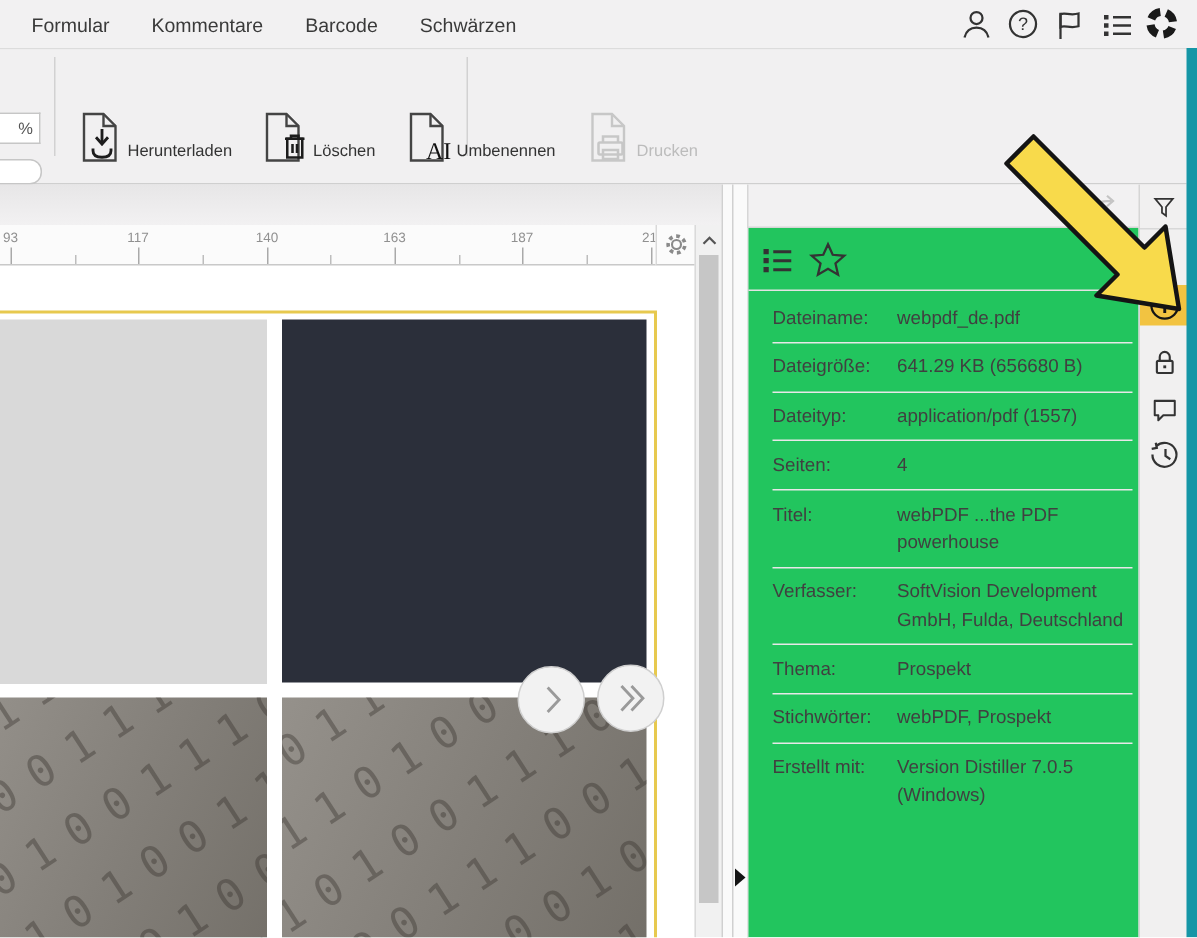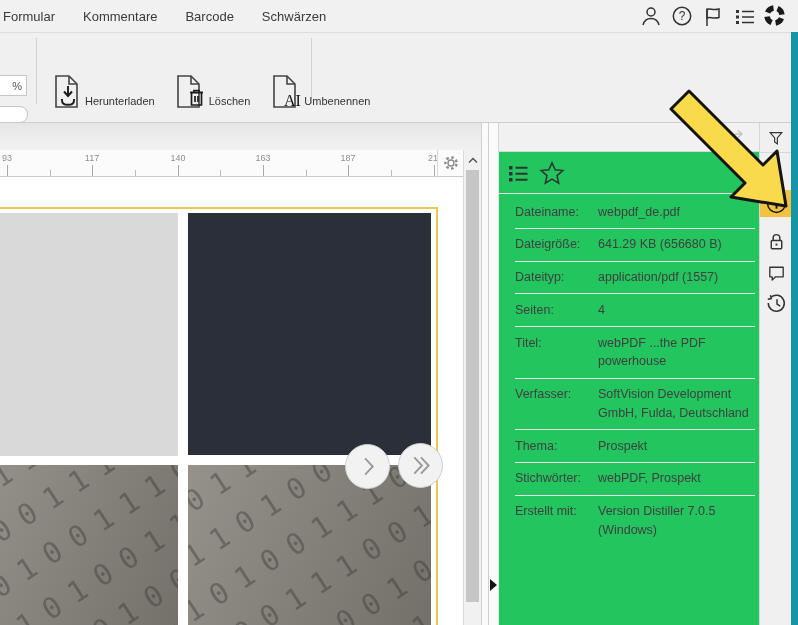--- a/index.html
+++ b/index.html
@@ -3,21 +3,21 @@
 <meta charset="utf-8">
 <style>
   html,body{margin:0;padding:0;}
   .screen{position:relative;width:798px;height:625px;overflow:hidden;background:#ffffff;
           font-family:"Liberation Sans",sans-serif;color:#3c3c3c;}
   .abs{position:absolute;}
 
   
   .tabbar{left:0;top:0;width:798px;height:32px;background:#f2f1f2;border-bottom:1px solid #dcdcdc;
           display:flex;align-items:center;}
-  .tabs{display:flex;gap:28px;padding-left:3px;align-items:center;}
+  .tabs{display:flex;gap:28px;padding-left:21px;align-items:center;}
   .tab{font-size:13px;color:#3a3a3a;cursor:default;white-space:nowrap;}
   .topicons{position:absolute;right:12px;top:4px;display:flex;gap:8px;align-items:center;}
   .topicons .ic{width:23px;height:23px;display:flex;align-items:center;justify-content:center;}
 
   .ribbon2{left:0;top:33px;width:791px;height:89px;background:#f1f0f1;border-bottom:1px solid #cfcfcf;}
   .vdiv{width:1px;background:#d2d1d2;}
   .grouplabel{left:36px;top:108px;width:275px;text-align:center;font-size:11px;color:#8d8d8d;}
   .rbtns{left:44px;top:38px;display:flex;gap:8px;}
   .rbtn{display:flex;align-items:center;padding:2px 5px;min-width:50px;}
   .rbtn .lbl{font-size:11px;color:#333;margin-top:17px;white-space:nowrap;}
@@ -178,20 +178,34 @@
       </div>
       <div class="rbtn">
         <svg width="36" height="38" viewBox="0 0 36 38">
           <g fill="none" stroke="#444" stroke-width="1.6">
               <path d="M6 3h13l8 8v23H6z"></path>
               <path d="M19 3v8h8"></path>
             </g>
           <text x="16" y="33" font-family="Liberation Serif, serif" font-size="16" fill="#111">AI</text>
           </svg>
         <span class="lbl">Umbenennen</span>
+      </div>
+      <div class="rbtn disabled">
+        <svg width="36" height="38" viewBox="0 0 36 38">
+          <g fill="none" stroke="#c7c7c7" stroke-width="1.6">
+              <path d="M7 3h13l8 8v23H7z"></path>
+              <path d="M20 3v8h8"></path>
+            </g>
+          <g fill="none" stroke="#c7c7c7" stroke-width="1.7">
+            <path d="M14 22v-4h10v4"></path>
+              <rect x="11" y="22" width="16" height="8" rx="1"></rect>
+            <path d="M14 27h10v6H14z"></path>
+            </g>
+          </svg>
+        <span class="lbl">Drucken</span>
       </div>
     </div>
     <div class="abs grouplabel">Dokument</div>
   </div>
 
   <div class="abs bandtop"></div>
 
   <div class="abs viewport">
     <div class="page">
       <div class="tile light"></div>

